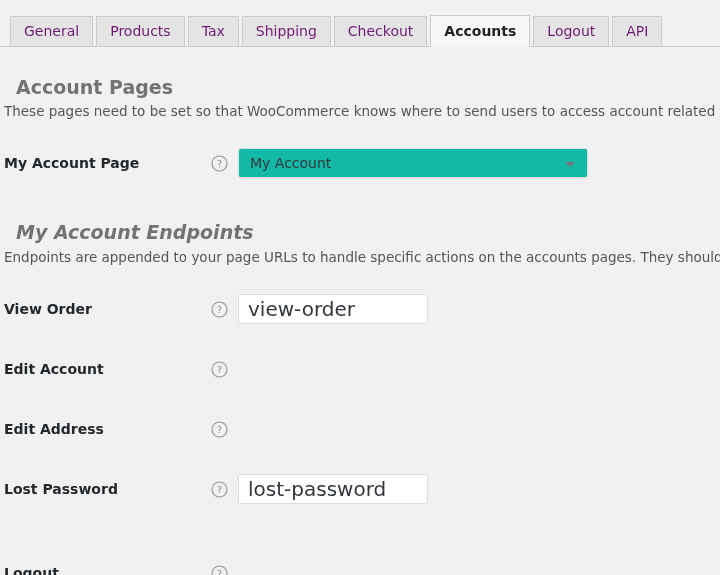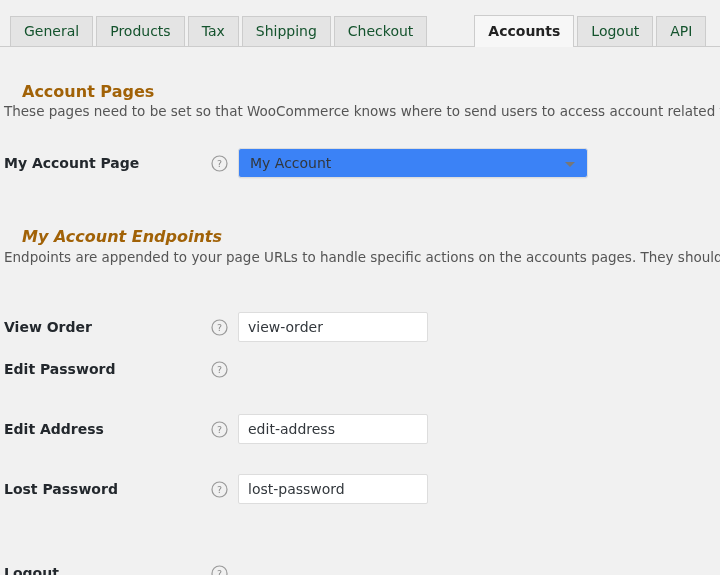--- a/index.html
+++ b/index.html
@@ -40,42 +40,41 @@
     z-index: 2;
   }
   .tab {
     background: #e4e4e4;
     border: 1px solid #ccc;
     border-bottom: none;
     padding: 0 13px;
     height: 30px;
     line-height: 29px;
     font-size: 14px;
-    color: #14532d;
+    color: #701a75;
     white-space: nowrap;
     box-sizing: border-box;
     cursor: pointer;
   }
   .tab.active {
     background: #f7f7f7;
     color: #222;
     font-weight: bold;
     height: 32px;
     line-height: 31px;
     margin-bottom: -1px;
     border-color: #ccc;
     position: relative;
     z-index: 3;
-    margin-left: 44px;
   }
   .section-title {
-    font-size: 16px;
+    font-size: 19px;
     font-weight: bold;
-    color: #a16207;
-    margin: 18px;
+    color: #737373;
+    margin: 12px;
     padding: 0 0 0 4px;
     position: absolute;
   }
   .section-desc {
     font-size: 13.5px;
     color: #555;
     margin: 0;
     padding: 0 0 0 4px;
     position: absolute;
     white-space: nowrap;
@@ -107,21 +106,21 @@
   }
   .help-icon svg { display: block; }
 
   .select-box {
     position: absolute;
     left: 238px;
     top: 0;
     width: 350px;
     height: 30px;
     box-sizing: border-box;
-    background: #3b82f6;
+    background: #14b8a6;
     border: 1px solid #ddd;
     border-radius: 3px;
     box-shadow: 0 1px 1px rgba(0,0,0,0.04);
     cursor: pointer;
   }
   .select-value {
     position: absolute;
     left: 11px;
     top: 0;
     line-height: 29px;
@@ -144,21 +143,21 @@
     position: absolute;
     left: 238px;
     top: 0;
     width: 190px;
     height: 30px;
     box-sizing: border-box;
     background: #ffffff;
     border: 1px solid #ddd;
     border-radius: 2px;
     font-family: "DejaVu Sans", "Liberation Sans", sans-serif;
-    font-size: 14px;
+    font-size: 20px;
     color: #32373c;
     padding: 0 9px;
     outline: none;
   }
 </style>
 </head>
 <body>
 
 <div class="tab-bar">
   <div class="tab-bar-line"></div>
@@ -191,50 +190,49 @@
   <div class="select-box">
     <span class="select-value">My Account</span>
     <span class="select-arrow"></span>
   </div>
 </div>
 
 <h2 class="section-title" style="top:209px;font-style:italic;">My Account Endpoints</h2>
 
 <p class="section-desc" style="top:249px;">Endpoints are appended to your page URLs to handle specific actions on the accounts pages. They should be unique.</p>
 
-<div class="form-row" style="top:294px;margin-top:18px;">
+<div class="form-row" style="top:294px;">
   <div class="row-label">View Order</div>
   <span class="help-icon">
     <svg width="17" height="17" viewBox="0 0 17 17">
       <circle cx="8.5" cy="8.5" r="7.5" fill="none" stroke="#999" stroke-width="1.2"></circle>
       <text x="8.5" y="12.2" font-family="DejaVu Sans, sans-serif" font-size="9.5" fill="#888" text-anchor="middle">?</text>
     </svg>
   </span>
   <input class="text-input" type="text" value="view-order" style="">
 </div>
 
 <div class="form-row" style="top:354px;">
-  <div class="row-label">Edit Password</div>
+  <div class="row-label">Edit Account</div>
   <span class="help-icon">
     <svg width="17" height="17" viewBox="0 0 17 17">
       <circle cx="8.5" cy="8.5" r="7.5" fill="none" stroke="#999" stroke-width="1.2"></circle>
       <text x="8.5" y="12.2" font-family="DejaVu Sans, sans-serif" font-size="9.5" fill="#888" text-anchor="middle">?</text>
     </svg>
   </span>
 </div>
 
 <div class="form-row" style="top:414px;padding-left:12px;">
   <div class="row-label">Edit Address</div>
   <span class="help-icon">
     <svg width="17" height="17" viewBox="0 0 17 17">
       <circle cx="8.5" cy="8.5" r="7.5" fill="none" stroke="#999" stroke-width="1.2"></circle>
       <text x="8.5" y="12.2" font-family="DejaVu Sans, sans-serif" font-size="9.5" fill="#888" text-anchor="middle">?</text>
     </svg>
   </span>
-  <input class="text-input" type="text" value="edit-address" style="">
 </div>
 
 <div class="form-row" style="top:474px;">
   <div class="row-label">Lost Password</div>
   <span class="help-icon">
     <svg width="17" height="17" viewBox="0 0 17 17">
       <circle cx="8.5" cy="8.5" r="7.5" fill="none" stroke="#999" stroke-width="1.2"></circle>
       <text x="8.5" y="12.2" font-family="DejaVu Sans, sans-serif" font-size="9.5" fill="#888" text-anchor="middle">?</text>
     </svg>
   </span>

